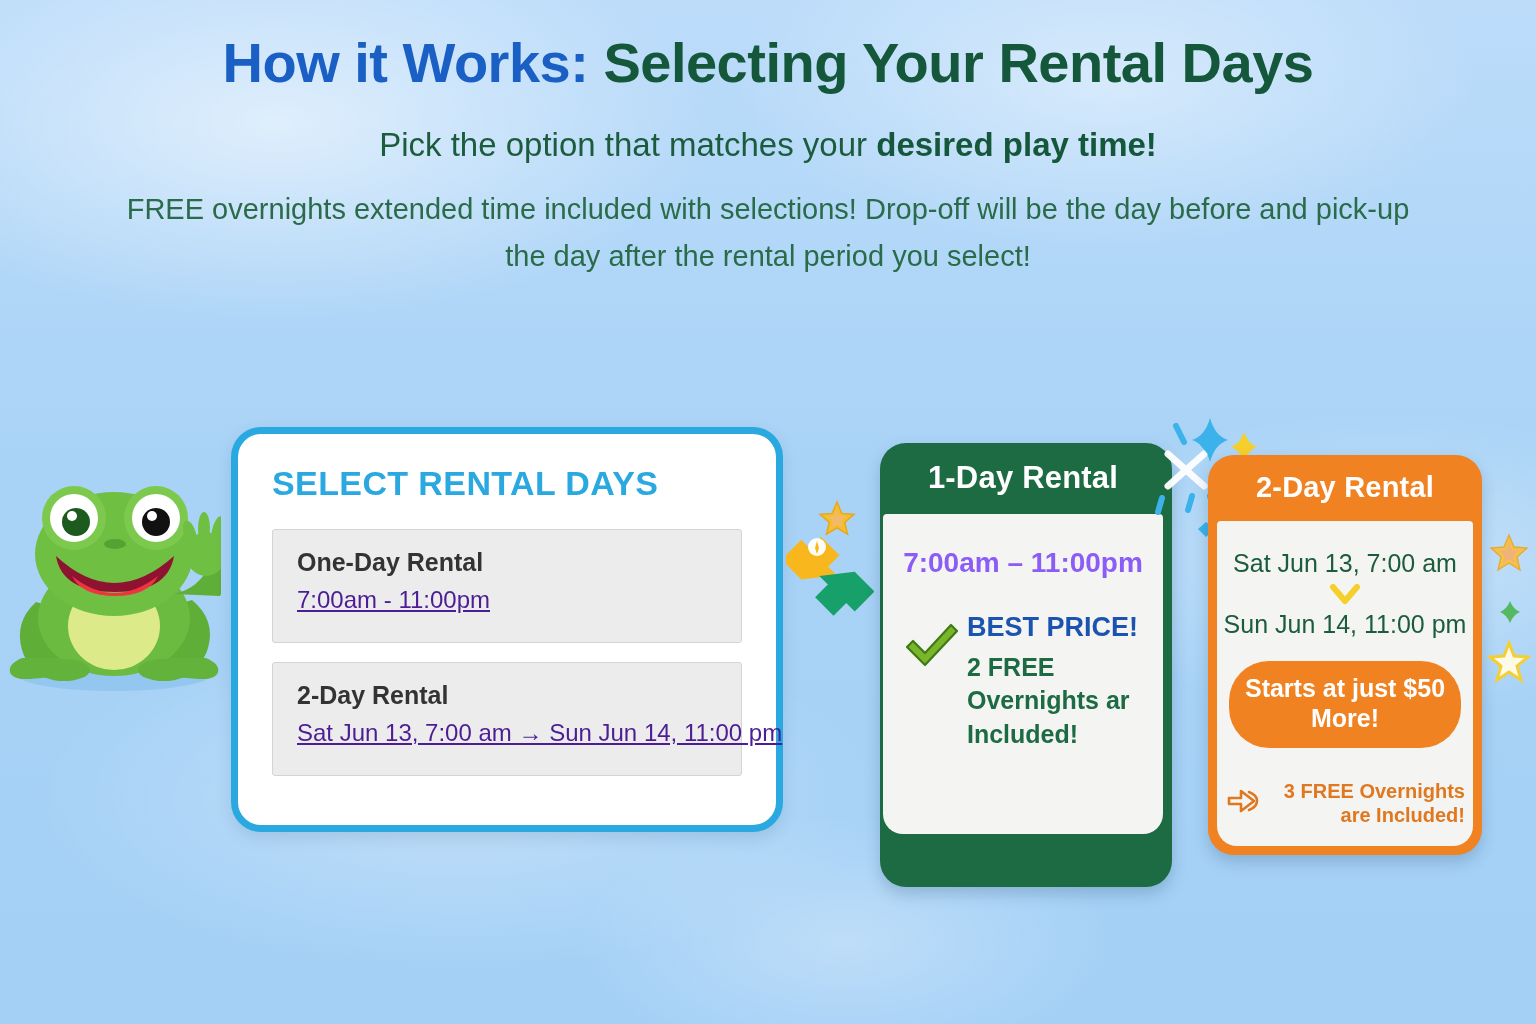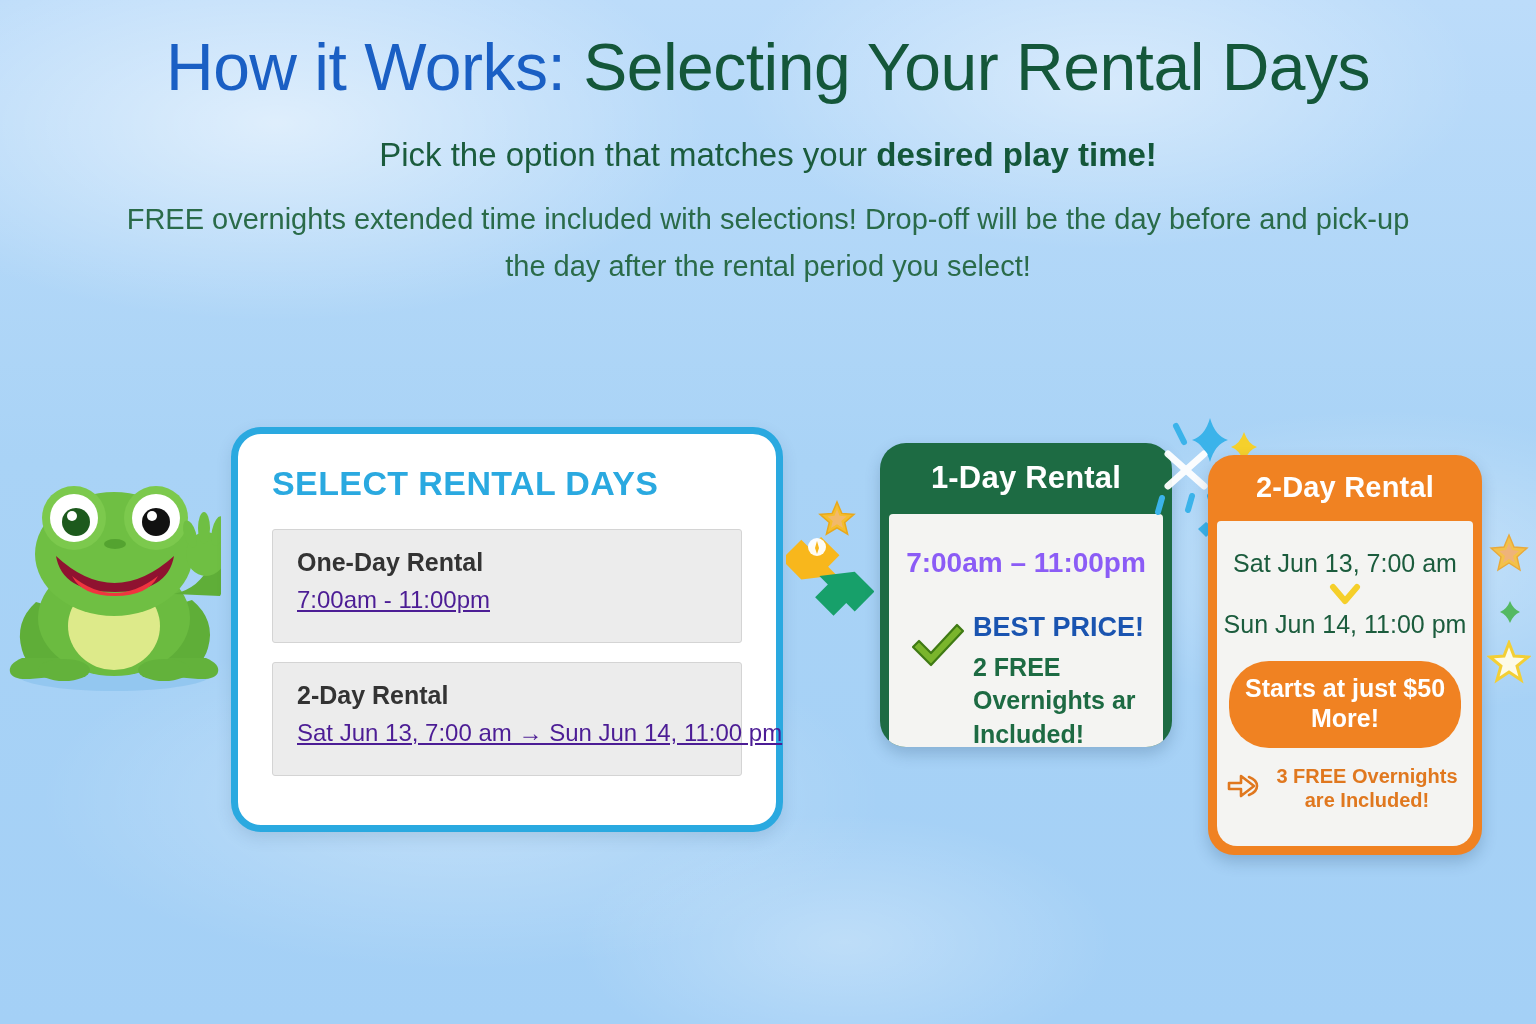--- a/index.html
+++ b/index.html
@@ -24,22 +24,22 @@
 
   
   .header-block {
     position: absolute;
     top: 34px;
     left: 0;
     width: 1536px;
     text-align: center;
   }
   .main-title {
-    font-size: 66px;
-    font-weight: 400;
+    font-size: 56px;
+    font-weight: 700;
     line-height: 1.03;
     letter-spacing: -0.5px;
     padding: 0 130px;
   }
   .title-blue { color: #1a5fc4; }
   .title-green { color: #14573a; }
 
   .sub-line-1 {
     margin-top: 34px;
     font-size: 33px;
@@ -112,23 +112,23 @@
   }
   .promo-body {
     background: #f4f4f2;
     text-align: center;
   }
 
   .card-green {
     left: 880px;
     top: 443px;
     width: 292px;
-    height: 304px;
+    height: 444px;
     background: #1d6b43;
-    padding: 0 9px 9px 9px;
+    padding: 0 9px 9px 3px;
   }
   .card-green .promo-head {
     font-size: 31px;
     padding: 17px 0 18px 0;
   }
   .card-green .promo-body {
     height: 320px;
     border-radius: 4px 4px 20px 20px;
     padding-top: 33px;
   }
@@ -181,21 +181,21 @@
     font-size: 25px;
     color: #1b5c3d;
     font-weight: 400;
     white-space: nowrap;
   }
   .chev-down {
     margin: 4px 0 2px 0;
     line-height: 0;
   }
   .pill-button {
-    margin: 22px 12px 0 12px;
+    margin: 22px 12px 15px 12px;
     background: #f08222;
     color: #ffffff;
     border: none;
     border-radius: 40px;
     font-family: inherit;
     font-size: 25px;
     font-weight: 700;
     line-height: 1.18;
     padding: 13px 0 15px 0;
     width: calc(100% - 24px);
@@ -207,21 +207,21 @@
     align-items: center;
     justify-content: center;
     gap: 8px;
     padding: 0 8px;
   }
   .orange-footnote-text {
     color: #e0781f;
     font-size: 20px;
     font-weight: 700;
     line-height: 1.2;
-    text-align: center;
+    text-align: right;
   }
 
   
   .deco { position: absolute; pointer-events: none; }
   .frog { position: absolute; left: 6px; top: 482px; }
 </style>
 </head>
 <body>
 
 <div class="header-block">

